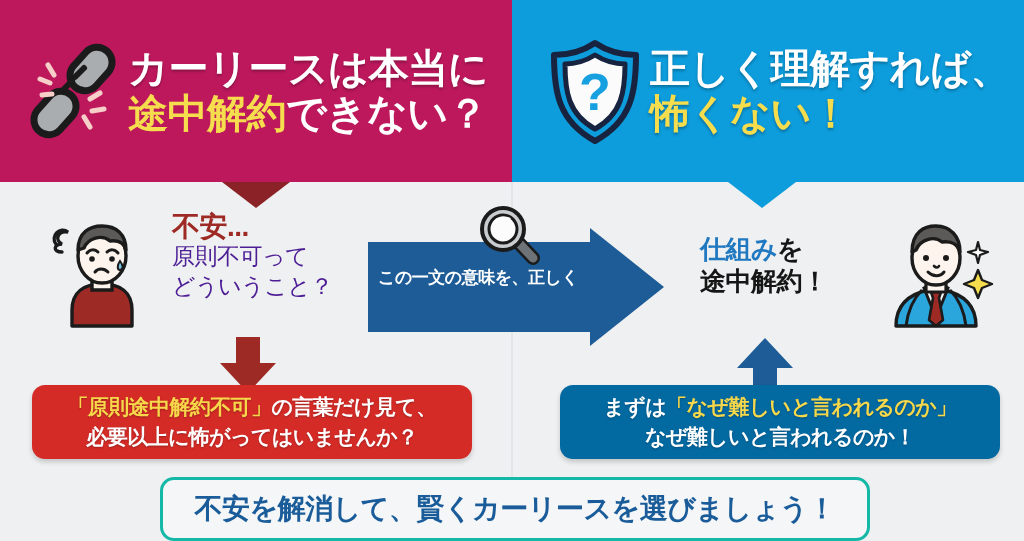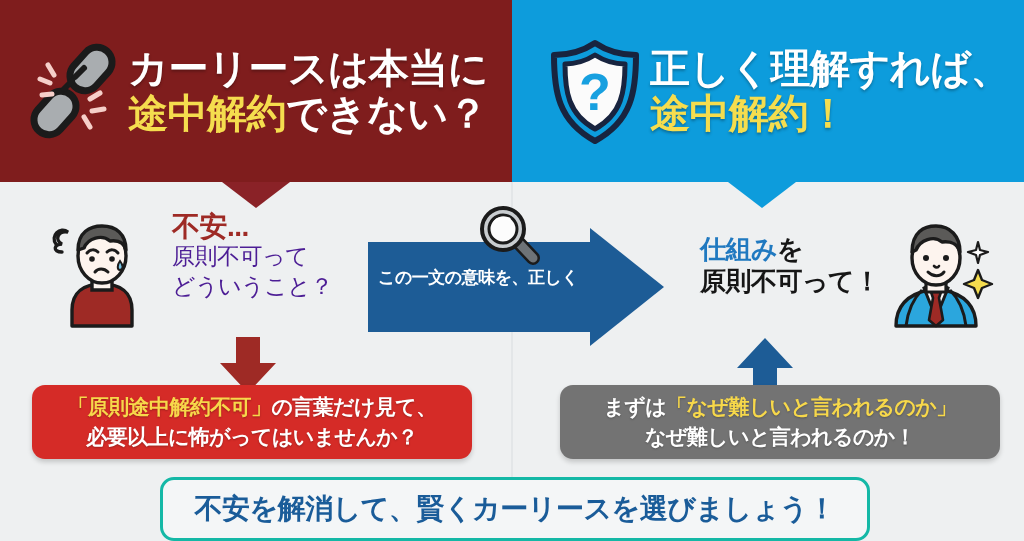--- a/index.html
+++ b/index.html
@@ -7,21 +7,21 @@
     width:1024px;height:541px;
     background:#eef0f1;
     font-family:"Liberation Sans","DejaVu Sans",sans-serif;
     overflow:hidden;
   }
   .stage{position:relative;width:1024px;height:541px;overflow:hidden;background:#eef0f1;}
 
   
   .header{position:absolute;left:0;top:0;width:1024px;height:182px;display:flex;}
   .hd{position:relative;width:512px;height:182px;display:flex;align-items:center;box-sizing:border-box;}
-  .hd-left{background:#7f1d1d;padding-left:18px;}
+  .hd-left{background:#be185d;padding-left:18px;}
   .hd-right{background:#0d9cdc;padding-left:28px;}
   .hd-icon{flex:0 0 auto;width:110px;height:120px;position:relative;}
   .hd-text{display:flex;flex-direction:column;justify-content:center;gap:2px;}
   .hd-line{
     font-size:40px;font-weight:bold;line-height:1.07;white-space:nowrap;
     letter-spacing:-0.5px;
   }
   .hd-line.w{color:#ffffff;text-shadow:0 2px 3px rgba(0,0,0,.28);}
   .hd-line.y{color:#f5dd4e;text-shadow:0 2px 3px rgba(0,0,0,.3);}
   .hd-line .wseg{color:#ffffff;}
@@ -64,21 +64,21 @@
   
   .right-text{position:absolute;left:700px;top:234px;width:210px;}
   .t-blue{font-size:26px;font-weight:bold;line-height:1.22;letter-spacing:-0.5px;white-space:nowrap;}
   .t-blue .bseg{color:#2079c0;}
   .t-blue .kseg{color:#161616;}
   .t-dark{font-size:26px;font-weight:bold;color:#161616;line-height:1.22;letter-spacing:-0.5px;white-space:nowrap;}
   .person-right{position:absolute;left:872px;top:214px;width:128px;height:128px;}
 
   .box-blue{
     position:absolute;left:560px;top:385px;width:440px;height:74px;
-    background:#737373;border-radius:13px;
+    background:#0369a1;border-radius:13px;
     box-shadow:0 3px 5px rgba(0,0,0,.18);
     display:flex;flex-direction:column;align-items:center;justify-content:center;
   }
   .box-blue .ln{font-size:21px;font-weight:bold;line-height:1.42;white-space:nowrap;letter-spacing:-0.6px;text-shadow:0 1px 2px rgba(0,0,0,.25);}
   .box-blue .ln .wseg{color:#ffffff;}
   .box-blue .ln .yseg{color:#f7d84a;}
 
   
   .banner{
     position:absolute;left:160px;top:477px;width:704px;height:58px;
@@ -127,21 +127,21 @@
     <div class="hd hd-right">
       <div class="hd-icon">
         <svg viewBox="0 0 110 120" width="110" height="120">
           <path d="M55 12 C40 22 26 24 14 24 C14 60 18 90 55 110 C92 90 96 60 96 24 C84 24 70 22 55 12 Z" fill="#0d9cdc" stroke="#18243f" stroke-width="6" stroke-linejoin="round"></path>
           <path d="M55 24 C44 31 34 33 25 33 C25 60 28 83 55 98 C82 83 85 60 85 33 C76 33 66 31 55 24 Z" fill="#fbfbfb" stroke="#18243f" stroke-width="5" stroke-linejoin="round"></path>
           <text x="55" y="79" font-family="'Liberation Sans',sans-serif" font-size="52" font-weight="bold" fill="#17a0e0" text-anchor="middle">?</text>
         </svg>
       </div>
       <div class="hd-text">
         <div class="hd-line w">正しく理解すれば、</div>
-        <div class="hd-line y">途中解約！</div>
+        <div class="hd-line y">怖くない！</div>
       </div>
     </div>
   </div>
 
   <div class="notch notch-red"></div>
   <div class="notch notch-blue"></div>
   <div class="divider"></div>
 
   <div class="person-left">
     <svg viewBox="0 0 124 128" width="124" height="128">
@@ -190,21 +190,21 @@
         <path d="M19 18 C22 14 28 13 33 15" stroke="#ffffff" stroke-width="3" fill="none" stroke-linecap="round"></path>
       </svg>
     </div>
     <div class="ca-text">
       <div class="ln">この一文の意味を、正しく</div>
     </div>
   </div>
 
   <div class="right-text">
     <div class="t-blue"><span class="bseg">仕組み</span><span class="kseg">を</span></div>
-    <div class="t-dark">原則不可って！</div>
+    <div class="t-dark">途中解約！</div>
   </div>
 
   <div class="person-right">
     <svg viewBox="0 0 128 128" width="128" height="128">
       <path d="M24 112 C24 90 38 80 56 76 L72 76 C90 80 104 90 104 112 Z" fill="#2ba6dd" stroke="#1b1b1b" stroke-width="3.4" stroke-linejoin="round"></path>
       <path d="M52 74 L64 104 L76 74 L68 70 L60 70 Z" fill="#fbfbfb" stroke="#1b1b1b" stroke-width="3"></path>
       <path d="M59 78 L69 78 L67 84 L71 106 L64 112 L57 106 L61 84 Z" fill="#9e2a25" stroke="#1b1b1b" stroke-width="2.6" stroke-linejoin="round"></path>
       <path d="M50 76 C42 84 36 96 34 112" stroke="#1b1b1b" stroke-width="3" fill="none"></path>
       <path d="M78 76 C86 84 92 96 94 112" stroke="#1b1b1b" stroke-width="3" fill="none"></path>
       <path d="M54 62 L74 62 L74 78 L54 78 Z" fill="#fdf4ee" stroke="#1b1b1b" stroke-width="3.2"></path>

